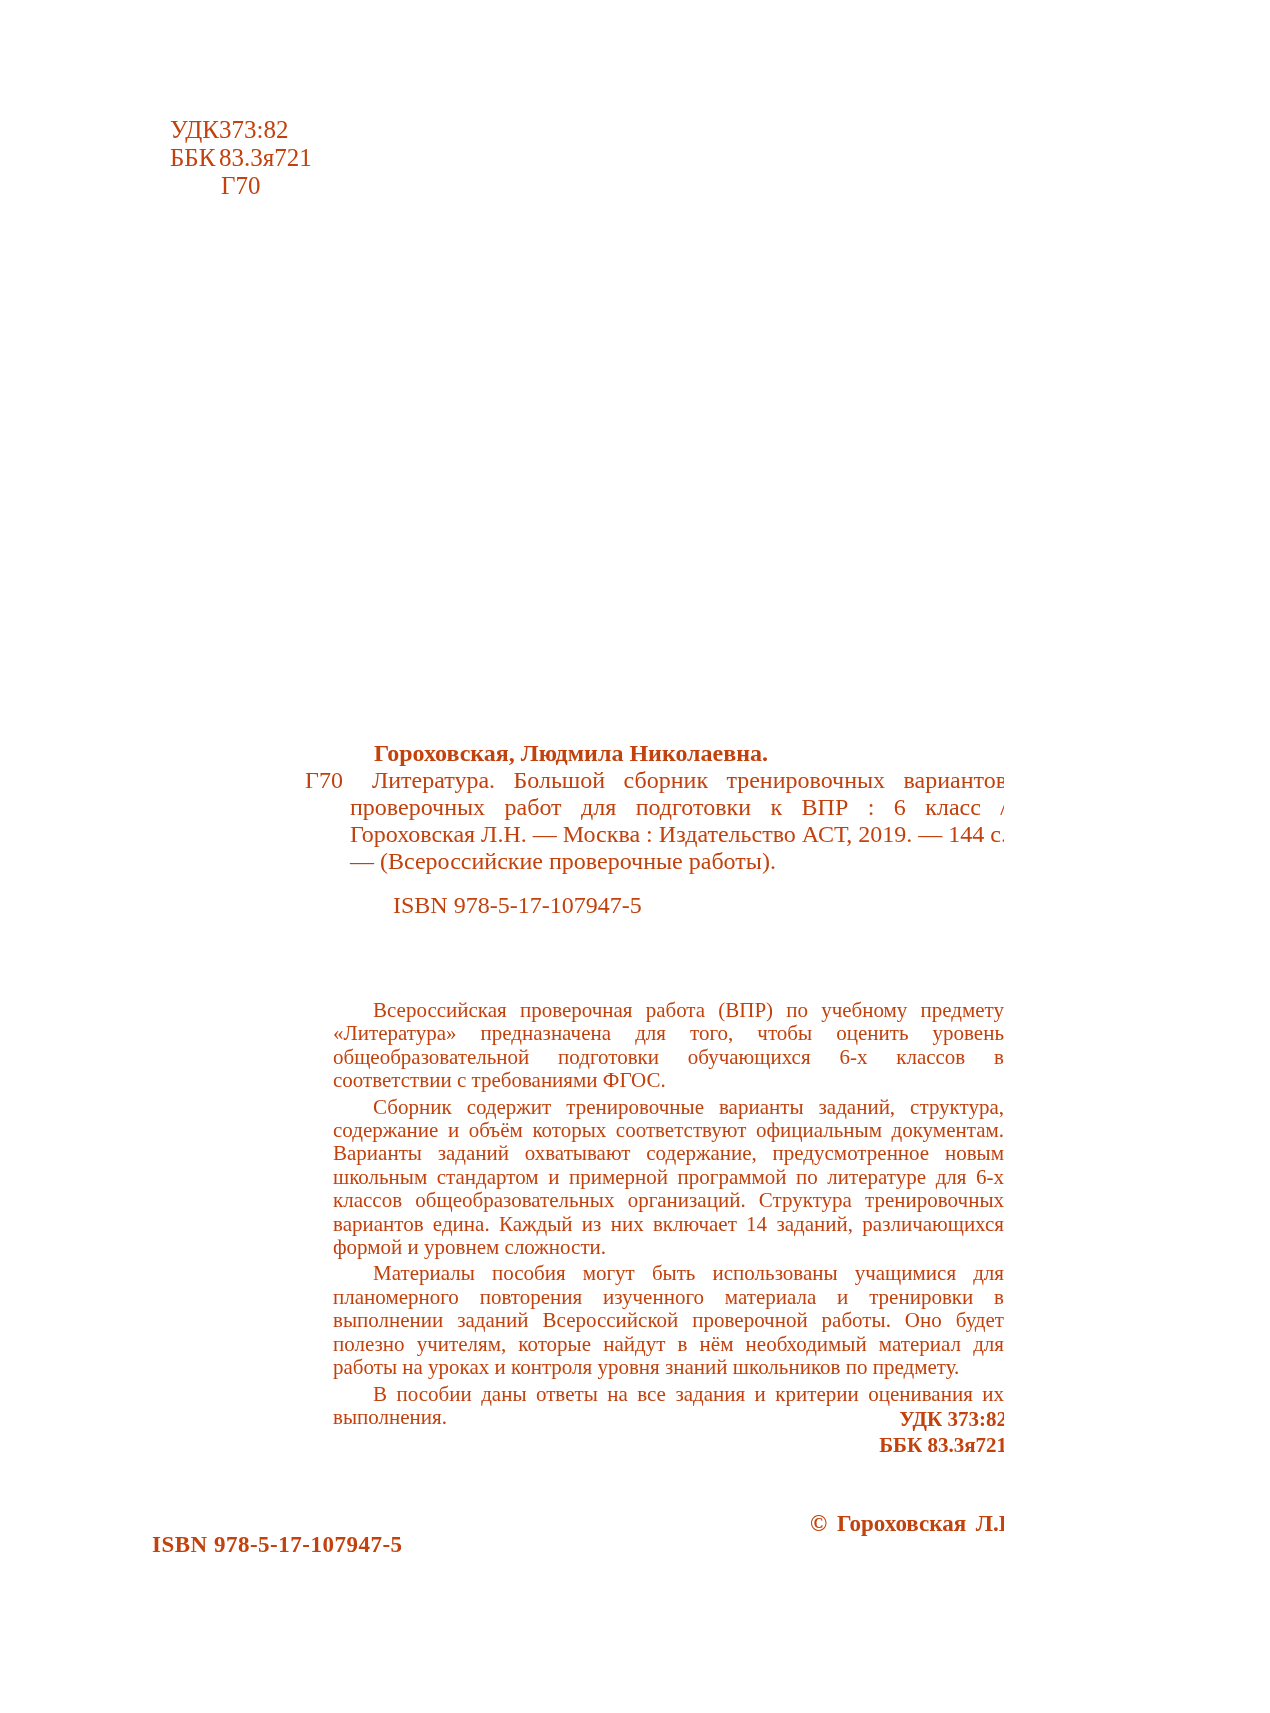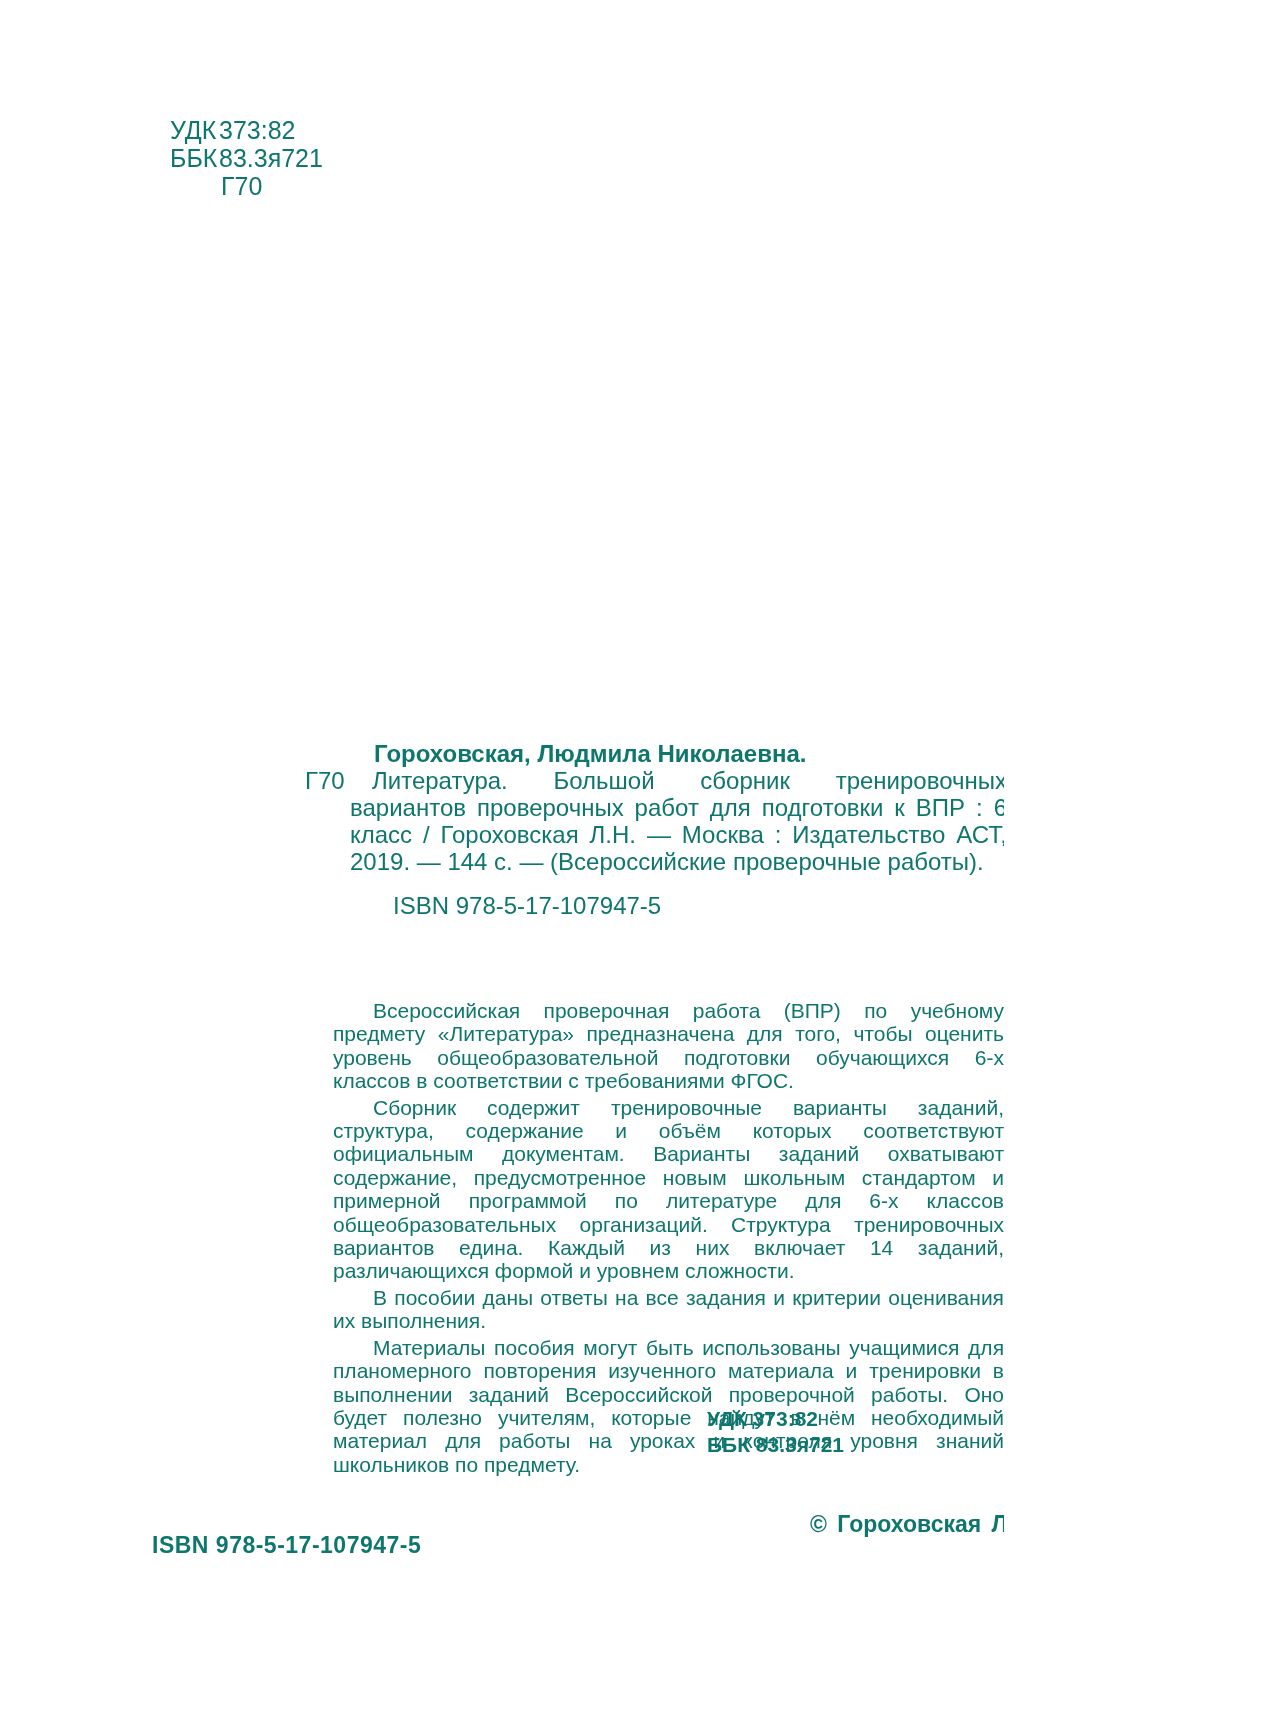--- a/index.html
+++ b/index.html
@@ -5,22 +5,22 @@
   html, body {
     margin: 0;
     padding: 0;
     background: #ffffff;
   }
   .page {
     position: relative;
     width: 1004px;
     height: 1713px;
     background: #ffffff;
-    font-family: Liberation Sans, sans-serif;
-    color: #0f766e;
+    font-family: Liberation Serif, serif;
+    color: #c2410c;
     overflow: hidden;
   }
 
   
   .class-top {
     position: absolute;
     left: 170px;
     top: 116px;
     font-size: 25px;
     line-height: 28px;
@@ -76,20 +76,21 @@
     margin: 3px;
     text-indent: 40px;
   }
 
   
   .class-bottom {
     position: absolute;
     left: 707px;
     top: 1406px;
     width: 300px;
+    text-align: right;
     font-weight: bold;
     font-size: 21px;
     line-height: 26px;
   }
 
   
   .footer-isbn {
     position: absolute;
     left: 152px;
     top: 1532px;
@@ -123,22 +124,22 @@
   <div class="catalog-card">
     <span class="entry-code">Г70</span>
     <p class="author-heading">Гороховская, Людмила Николаевна.</p>
     <p class="description">Литература. Большой сборник тренировочных вариантов проверочных работ для подготовки к ВПР : 6 класс / Гороховская Л.Н. — Москва : Издательство АСТ, 2019. — 144 с. — (Всероссийские проверочные работы).</p>
     <p class="isbn-line">ISBN 978-5-17-107947-5</p>
   </div>
 
   <div class="annotation">
     <p>Всероссийская проверочная работа (ВПР) по учебному предмету «Литература» предназначена для того, чтобы оценить уровень общеобразовательной подготовки обучающихся 6-х классов в соответствии с требованиями ФГОС.</p>
     <p>Сборник содержит тренировочные варианты заданий, структура, содержание и объём которых соответствуют официальным документам. Варианты заданий охватывают содержание, предусмотренное новым школьным стандартом и примерной программой по литературе для 6-х классов общеобразовательных организаций. Структура тренировочных вариантов едина. Каждый из них включает 14 заданий, различающихся формой и уровнем сложности.</p>
+    <p>Материалы пособия могут быть использованы учащимися для планомерного повторения изученного материала и тренировки в выполнении заданий Всероссийской проверочной работы. Оно будет полезно учителям, которые найдут в нём необходимый материал для работы на уроках и контроля уровня знаний школьников по предмету.</p>
     <p>В пособии даны ответы на все задания и критерии оценивания их выполнения.</p>
-    <p>Материалы пособия могут быть использованы учащимися для планомерного повторения изученного материала и тренировки в выполнении заданий Всероссийской проверочной работы. Оно будет полезно учителям, которые найдут в нём необходимый материал для работы на уроках и контроля уровня знаний школьников по предмету.</p>
   </div>
 
   <div class="class-bottom">
     <div>УДК 373:82</div>
     <div>ББК 83.3я721</div>
   </div>
 
   <div class="footer-isbn">ISBN 978-5-17-107947-5</div>
 
   <div class="footer-copy">

